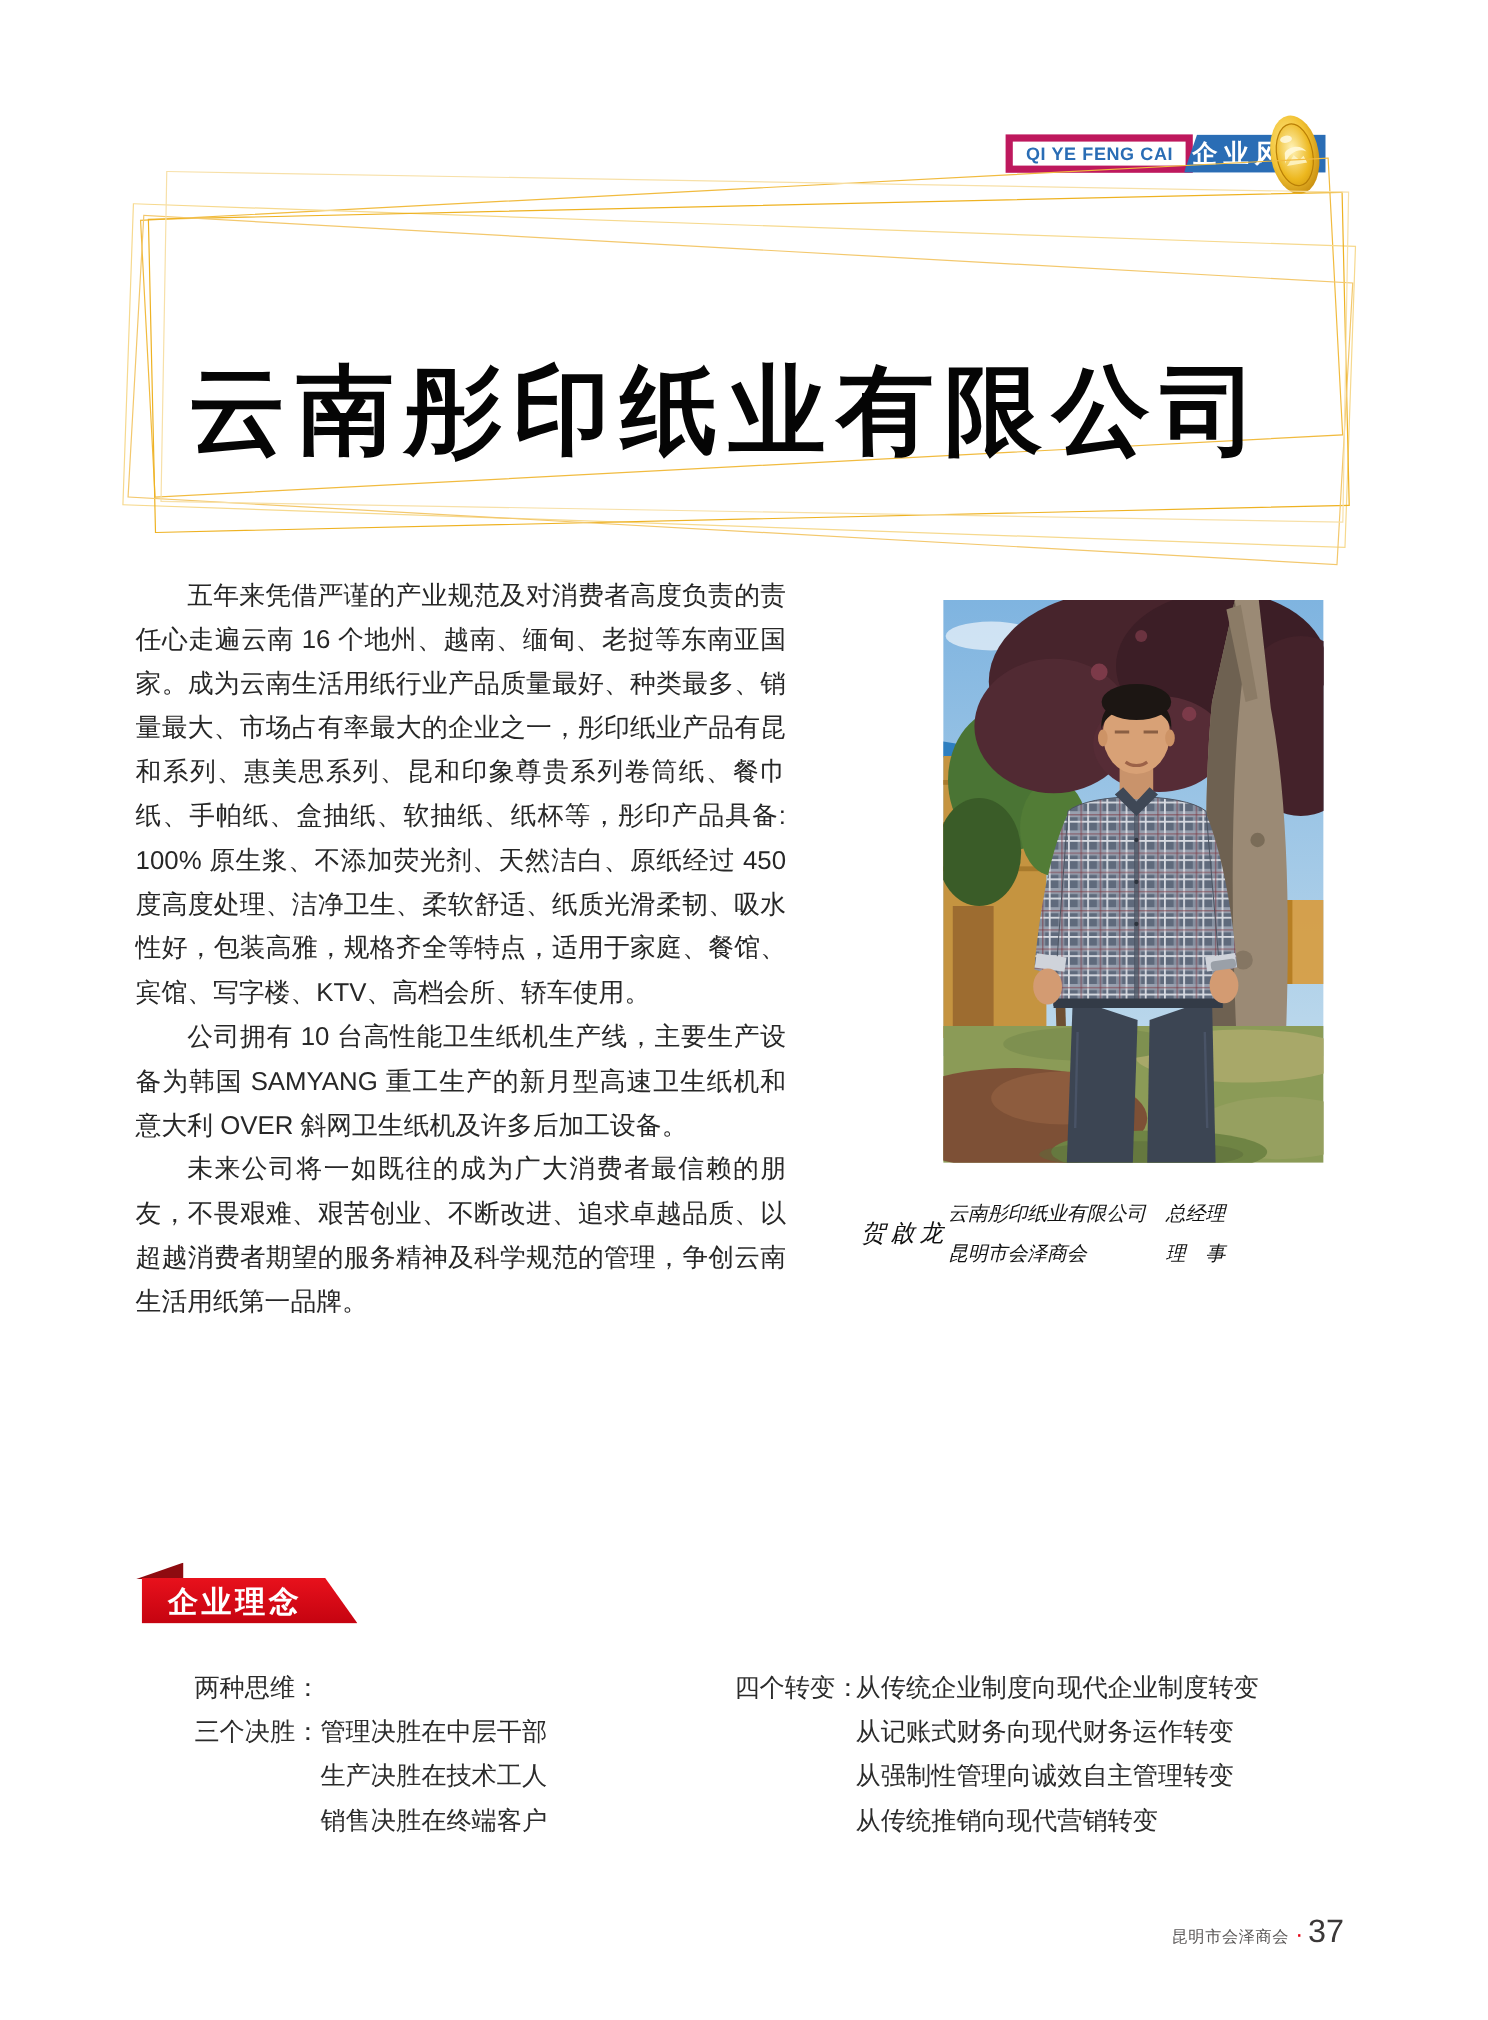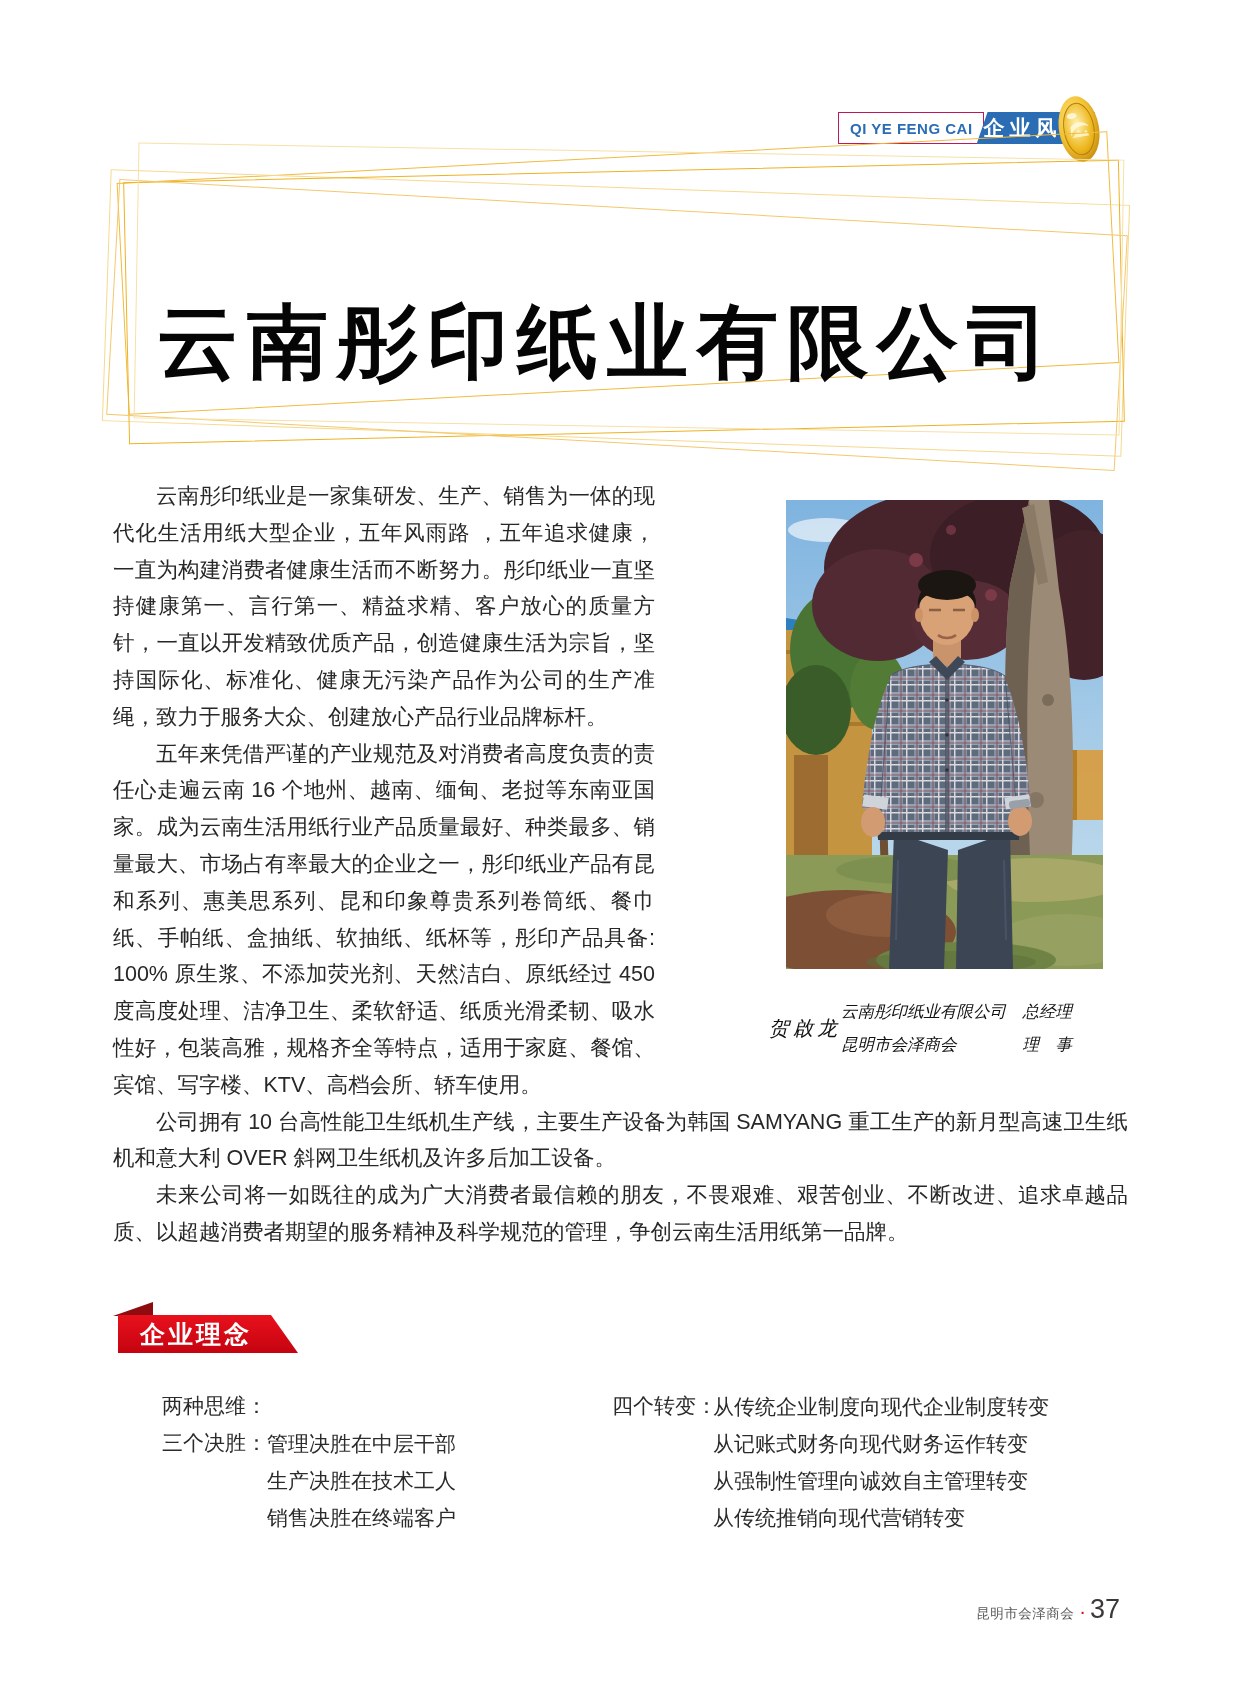--- a/index.html
+++ b/index.html
@@ -7,21 +7,21 @@
   .page {
     position: relative; width: 1240px; height: 1683px;
     background: #ffffff; overflow: hidden;
     font-family: "Liberation Sans", "DejaVu Sans", sans-serif;
     color: #262626;
   }
 
   
   .badge { position: absolute; left: 838px; top: 112px; height: 32px; display: flex; align-items: stretch; }
   .badge-en {
-    background: #fff; border: 1px solid #be185d; color: #2a6db5;
+    background: #fff; border: 6px solid #be185d; color: #2a6db5;
     font-size: 15px; font-weight: bold; letter-spacing: .5px;
     display: flex; align-items: center; padding: 0 10px 0 11px;
     font-family: "Liberation Sans", sans-serif;
   }
   .badge-cn {
     background: #2a6db5; color: #fff; width: 118px; margin-left: -7px;
     clip-path: polygon(11px 0, 100% 0, 100% 100%, 0 100%);
     display: flex; align-items: center; justify-content: center;
     font-size: 21px; letter-spacing: 5px; font-weight: bold;
     font-family: "Liberation Serif", "DejaVu Serif", serif;
@@ -44,21 +44,21 @@
   }
 
   
   .article {
     position: absolute; left: 113px; top: 478px; width: 1015px;
     font-size: 21.5px; line-height: 36.8px; text-align: justify; color: #272727;
   }
   .article p { margin: 0; text-indent: 2em; }
   .photo-float { float: right; width: 473px; margin-top: 22px; }
   .photo-box { display: block; margin-left: 131px; }
-  .caption { display: flex; margin-left: 114px; margin-top: 26px; width: 343px;
+  .caption { display: flex; margin-left: 63px; margin-top: 26px; width: 343px;
              font-family: "Liberation Serif", "DejaVu Serif", serif; font-style: italic; color: #111; }
   .caption-name { font-size: 20px; letter-spacing: 4px; align-self: center; width: 72px; }
   .caption-lines { width: 231px; font-size: 16.5px; }
   .caption-line { display: flex; justify-content: space-between; line-height: 33px; }
 
   
   .banner-fold {
     position: absolute; left: 113px; top: 1302px; width: 40px; height: 14px;
     background: #8e0b10; clip-path: polygon(0 100%, 100% 0, 100% 100%);
   }
@@ -233,21 +233,20 @@
             <span>云南彤印纸业有限公司</span>
             <span>总经理</span>
           </div>
           <div class="caption-line">
             <span>昆明市会泽商会</span>
             <span>理　事</span>
           </div>
         </div>
       </div>
     </div>
-    <p>云南彤印纸业是一家集研发、生产、销售为一体的现代化生活用纸大型企业，五年风雨路 ，五年追求健康，一直为构建消费者健康生活而不断努力。彤印纸业一直坚持健康第一、言行第一、精益求精、客户放心的质量方针，一直以开发精致优质产品，创造健康生活为宗旨，坚持国际化、标准化、健康无污染产品作为公司的生产准绳，致力于服务大众、创建放心产品行业品牌标杆。</p>
     <p>五年来凭借严谨的产业规范及对消费者高度负责的责任心走遍云南 16 个地州、越南、缅甸、老挝等东南亚国家。成为云南生活用纸行业产品质量最好、种类最多、销量最大、市场占有率最大的企业之一，彤印纸业产品有昆和系列、惠美思系列、昆和印象尊贵系列卷筒纸、餐巾纸、手帕纸、盒抽纸、软抽纸、纸杯等，彤印产品具备: 100% 原生浆、不添加荧光剂、天然洁白、原纸经过 450 度高度处理、洁净卫生、柔软舒适、纸质光滑柔韧、吸水性好，包装高雅，规格齐全等特点，适用于家庭、餐馆、宾馆、写字楼、KTV、高档会所、轿车使用。</p>
     <p>公司拥有 10 台高性能卫生纸机生产线，主要生产设备为韩国 SAMYANG 重工生产的新月型高速卫生纸机和意大利 OVER 斜网卫生纸机及许多后加工设备。</p>
     <p>未来公司将一如既往的成为广大消费者最信赖的朋友，不畏艰难、艰苦创业、不断改进、追求卓越品质、以超越消费者期望的服务精神及科学规范的管理，争创云南生活用纸第一品牌。</p>
   </div>
 
   <div class="banner-fold"></div>
   <div class="banner">
     <span>企业理念</span>
   </div>
 

